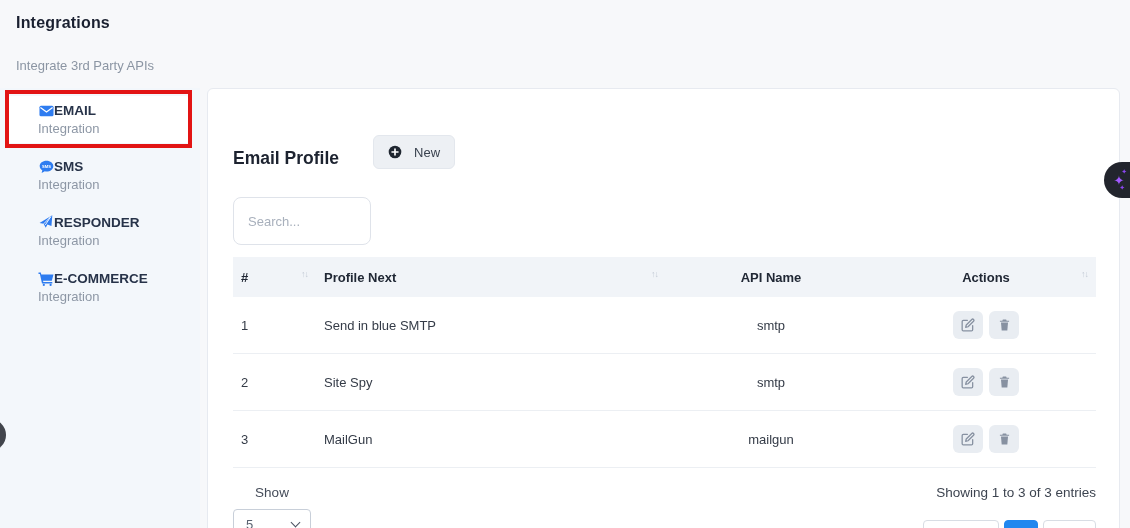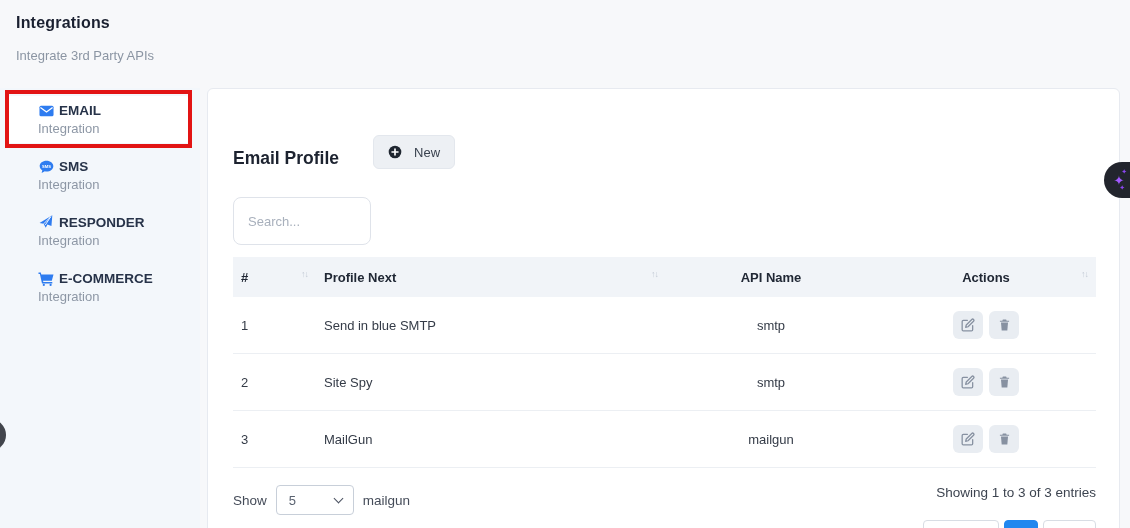--- a/index.html
+++ b/index.html
@@ -6,33 +6,33 @@
   html,body { width:1130px; height:528px; }
   body {
     position:relative; overflow:hidden;
     background:#f7f8fa;
     font-family:"Liberation Sans", sans-serif;
     color:#1d2330;
   }
   
   .page-header { position:absolute; left:16px; top:14px; }
   .page-title { font-size:16px; font-weight:bold; color:#1a2030; letter-spacing:.2px; }
-  .page-subtitle { font-size:13px; color:#8b95a3; margin-top:16px; }
+  .page-subtitle { font-size:13px; color:#8b95a3; margin-top:26px; }
 
   
   .sidebar {
     position:absolute; left:0; top:88px; bottom:0; width:200px;
     background:#f3f7fb; padding-top:8px;
   }
   .side-item {
     margin:0 12px 9px 8px; padding:7px 6px 7px 30px;
     cursor:pointer; border-radius:2px;
   }
   .side-item.active { background:#ffffff; }
-  .side-item .line1 { display:flex; align-items:center; gap:5px; }
+  .side-item .line1 { display:flex; align-items:center; }
   .side-item .label { font-size:13.5px; font-weight:bold; color:#273349; }
   .side-item .sublabel { font-size:13px; color:#8d97a5; margin-top:3px; line-height:15px; }
   .side-icon { display:inline-flex; width:16px; justify-content:center; flex:0 0 16px; }
 
   
   .annotation-box {
     position:absolute; left:5px; top:90px; width:187px; height:58px;
     border:4px solid #e21414; z-index:40; pointer-events:none;
   }
 
@@ -77,21 +77,21 @@
   }
   .action-wrap { display:flex; gap:6px; justify-content:center; }
   .icon-btn {
     width:30px; height:28px; border:none; border-radius:6px;
     background:#e9edf2; display:inline-flex; align-items:center; justify-content:center;
     cursor:pointer;
   }
 
   
   .card-footer { display:flex; justify-content:space-between; margin-top:17px; width:863px; }
-  .footer-left { display:flex; align-items:center; gap:9px; height:30px; font-size:13.5px; color:#454c59; }
+  .footer-left { display:flex; align-items:center; gap:9px; height:30px; font-size:13.5px; color:#454c59;flex-direction:column; }
   .select-wrap { position:relative; }
   .entries-select {
     width:78px; height:30px; border:1px solid #c8cfd9; border-radius:4px;
     background:#fff; font-size:13px; color:#5a6270; padding:0 24px 0 12px;
     appearance:none; -webkit-appearance:none; outline:none; cursor:pointer;
     font-family:"Liberation Sans", sans-serif;
   }
   .chevron-down {
     position:absolute; right:12px; top:10px; width:7px; height:7px;
     border-right:1.6px solid #4a5160; border-bottom:1.6px solid #4a5160;

